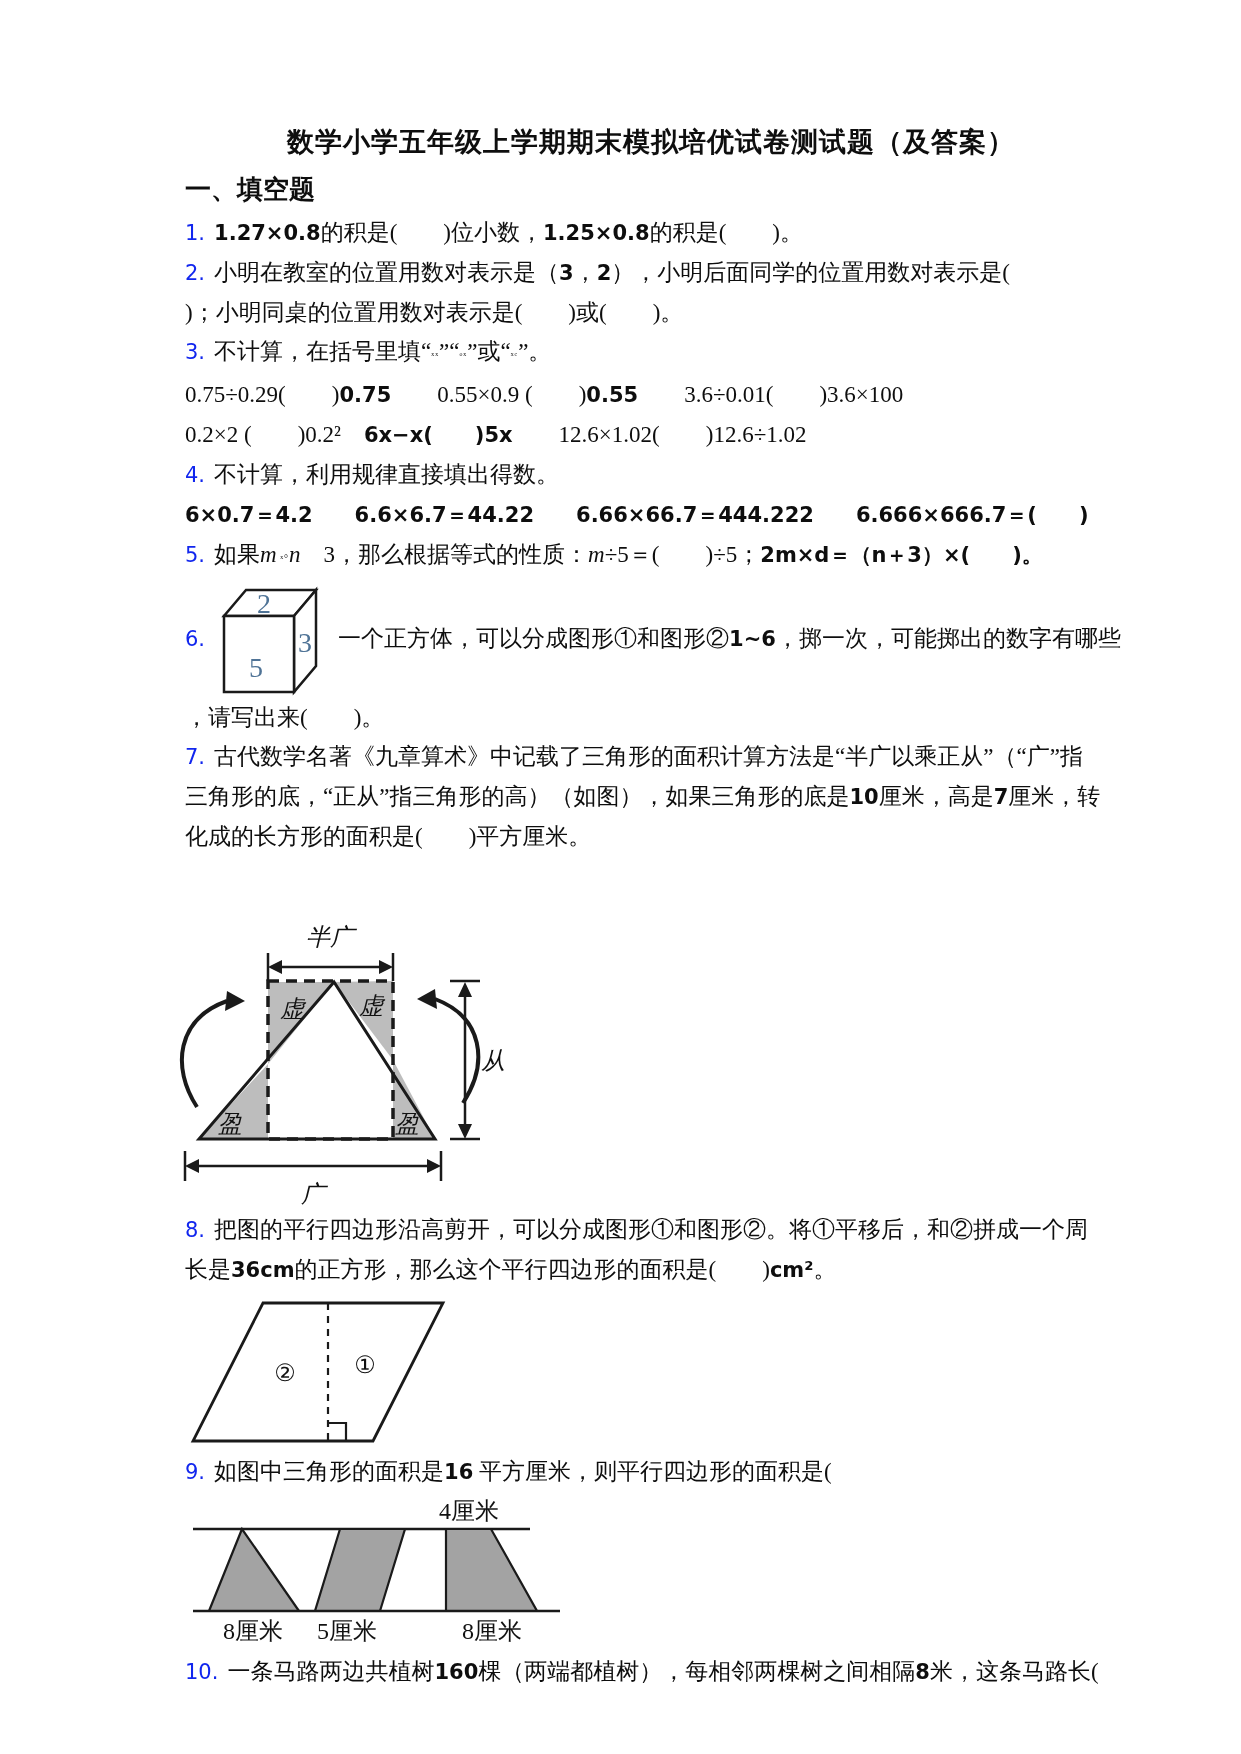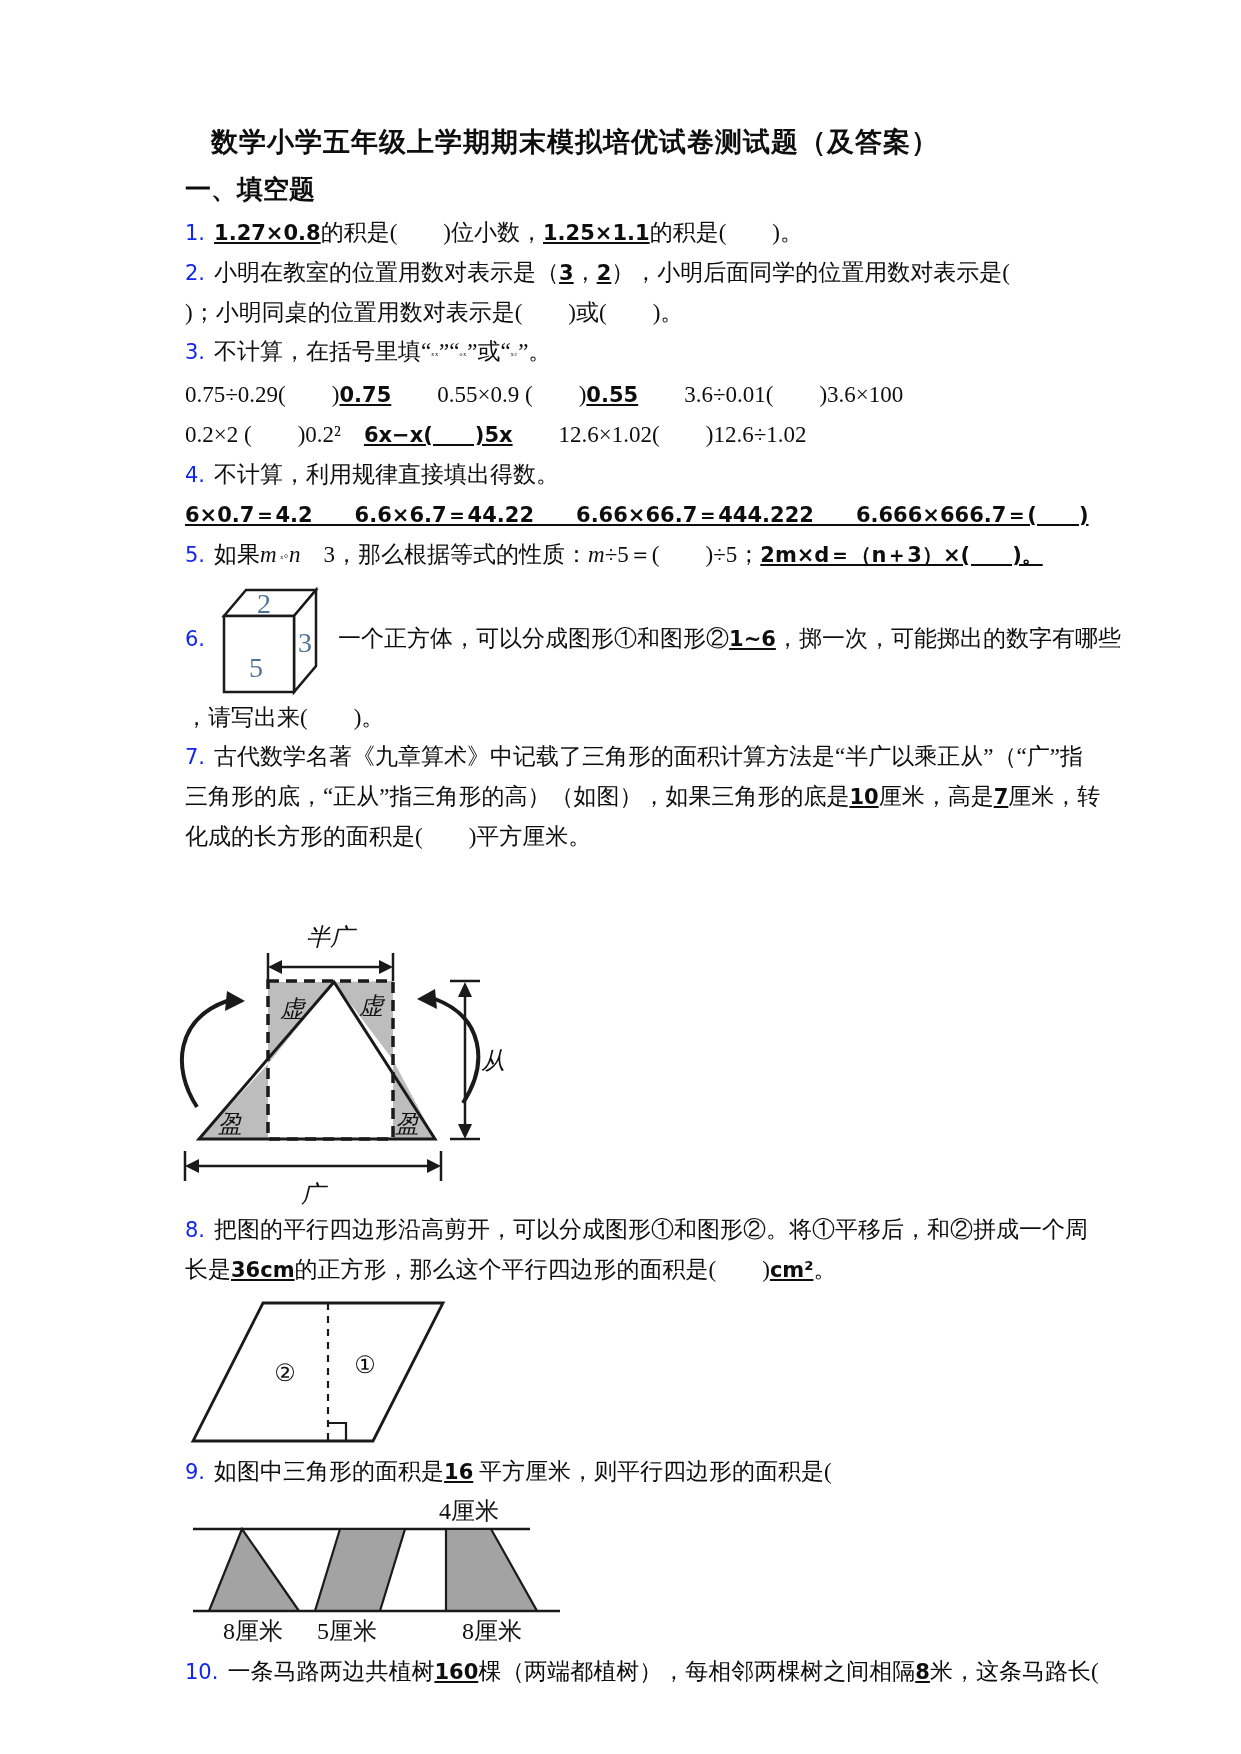--- a/index.html
+++ b/index.html
@@ -3,32 +3,32 @@
 <meta charset="utf-8">
 <style>
   html,body { margin:0; padding:0; background:#ffffff; }
   body {
     width:1241px; height:1754px; overflow:hidden; position:relative;
     font-family:"Liberation Serif","DejaVu Serif",serif; color:#0e0e0e;
   }
   .page { padding:124px 150px 0 185px; }
   h1 {
     font-size:27px; font-weight:700; margin:0 0 12px 26px;
-    letter-spacing:1px; white-space:nowrap;
+    letter-spacing:1px; white-space:nowrap;text-align:center;
   }
   h2 { font-size:26px; font-weight:700; margin:0 0 6px 0; }
   .q p { margin:0; font-size:23px; line-height:39px; white-space:nowrap; }
   .qnum {
     color:var(--qnum,#1126ee);
     font-family:"DejaVu Sans","Liberation Sans",sans-serif;
     font-size:21px; padding-right:9px;
   }
   .b {
     font-family:"DejaVu Sans","Liberation Sans",sans-serif;
-    font-weight:700; font-size:21px;text-decoration:underline;
+    font-weight:700; font-size:21px;
   }
   .i { font-style:italic; }
   .sym { font-size:10px; letter-spacing:1px; }
   .q6row { display:flex; align-items:center; margin:2px 0 0 0; }
   .q6row .cube { margin:0 10px 0 2px; flex:0 0 auto; }
   .fig { margin:5px 0; }
   .fig-triangle { margin-left:-22px;font-style:italic; }
   .fig svg { display:block; }
   svg text { font-family:"Liberation Serif","DejaVu Serif",serif; }
   .cubetext { fill:#4f7396; font-size:28px; }
@@ -41,21 +41,21 @@
 </style>
 </head>
 <body>
 
 <div class="page">
 
   <h1>数学小学五年级上学期期末模拟培优试卷测试题（及答案）</h1>
   <h2>一、填空题</h2>
 
   <div class="q">
-      <p><span class="qnum">1.</span><span class="b">1.27×0.8</span><span>的积是(　　)位小数，</span><span class="b">1.25×1.1</span><span>的积是(　　)。</span></p>
+      <p><span class="qnum">1.</span><span class="b">1.27×0.8</span><span>的积是(　　)位小数，</span><span class="b">1.25×0.8</span><span>的积是(　　)。</span></p>
     </div>
   <div class="q">
       <p><span class="qnum">2.</span><span>小明在教室的位置用数对表示是（</span><span class="b">3</span><span>，</span><span class="b">2</span><span>），小明后面同学的位置用数对表示是(</span></p>
       <p><span>)；小明同桌的位置用数对表示是(　　)或(　　)。</span></p>
     </div>
   <div class="q">
       <p><span class="qnum">3.</span><span>不计算，在括号里填“</span><span class="sym">ˣˣ</span><span>”“</span><span class="sym">ᵒˣ</span><span>”或“</span><span class="sym">ˣᶜ</span><span>”。</span></p>
       <p><span>0.75÷0.29(　　)</span><span class="b">0.75</span><span>　　</span><span>0.55×0.9 (　　)</span><span class="b">0.55</span><span>　　</span><span>3.6÷0.01(　　)3.6×100</span></p>
       <p><span>0.2×2 (　　)0.2²　</span><span class="b">6x−x(　　)5x</span><span>　　12.6×1.02(　　)12.6÷1.02</span></p>
     </div>

